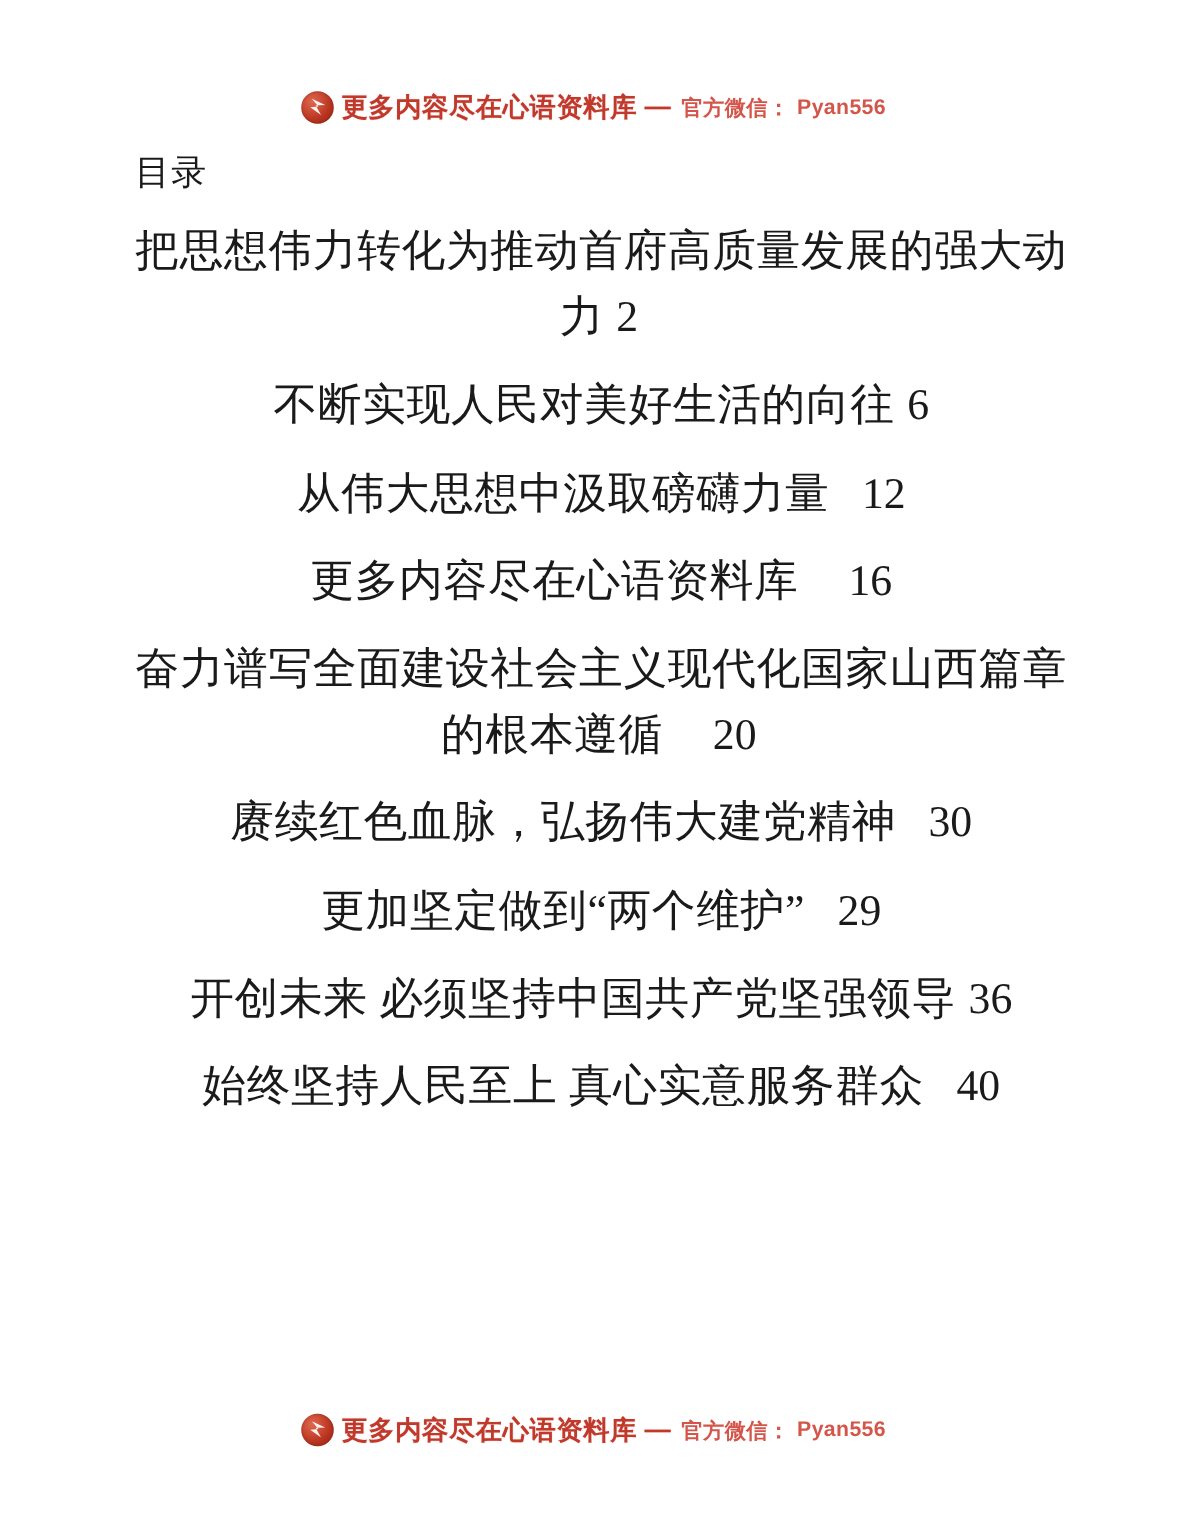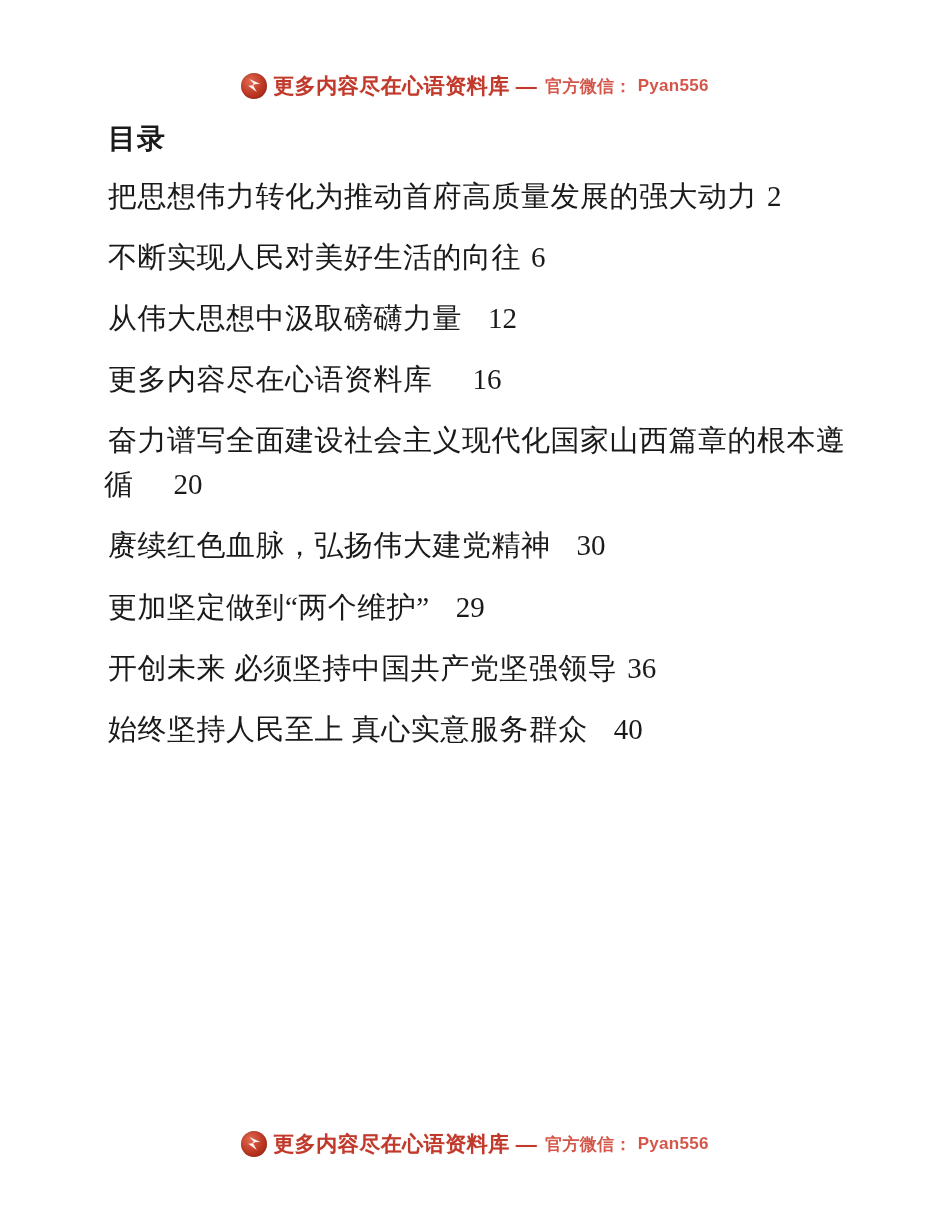--- a/index.html
+++ b/index.html
@@ -81,30 +81,31 @@
   .toc {
     position: absolute;
     left: 104px;
     right: 96px;
     top: 118px;
   }
   .toc-title {
     font-size: 28px;
     line-height: 1.5;
     margin: 0 0 14px 4px;
-    font-weight: bold;
+    font-weight: normal;
     letter-spacing: 1px;
   }
   .toc-entry {
-    font-size: 29px;
+    font-size: 35px;
     line-height: 1.52;
     margin: 0 0 17px 0;
     letter-spacing: 0.5px;
     text-indent: 4px;
     word-break: break-all;
+    text-align: center;
   }
   .toc-entry .pg {
     font-family: "Liberation Serif", serif;
     letter-spacing: 0;
   }
   .gap-s { display: inline-block; width: 10px; }
   .gap-m { display: inline-block; width: 26px; }
   .gap-l { display: inline-block; width: 40px; }
 </style>
 </head>

